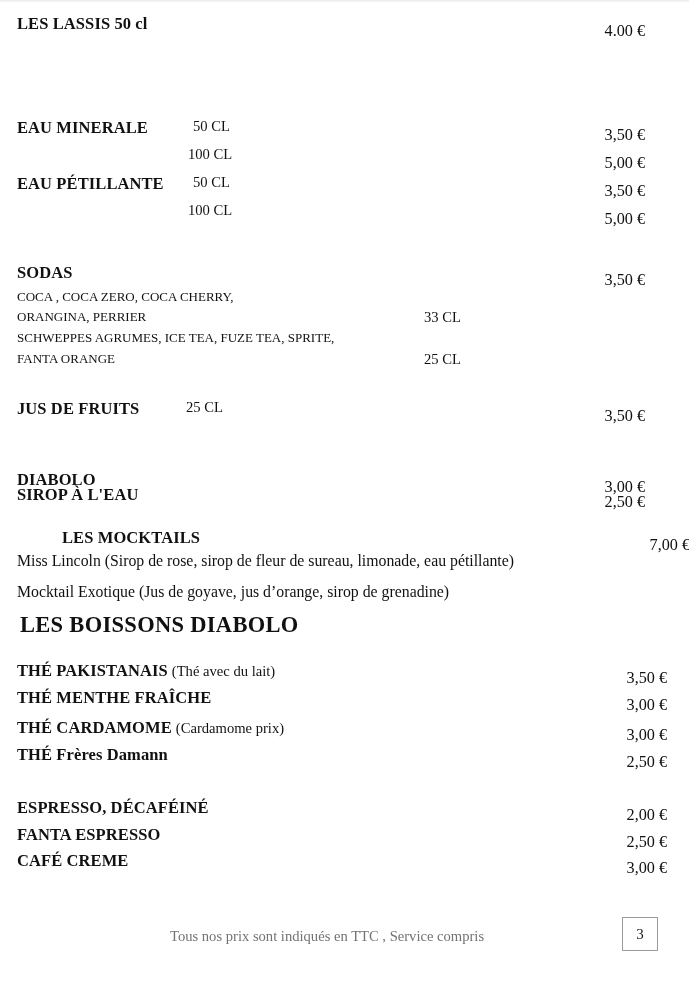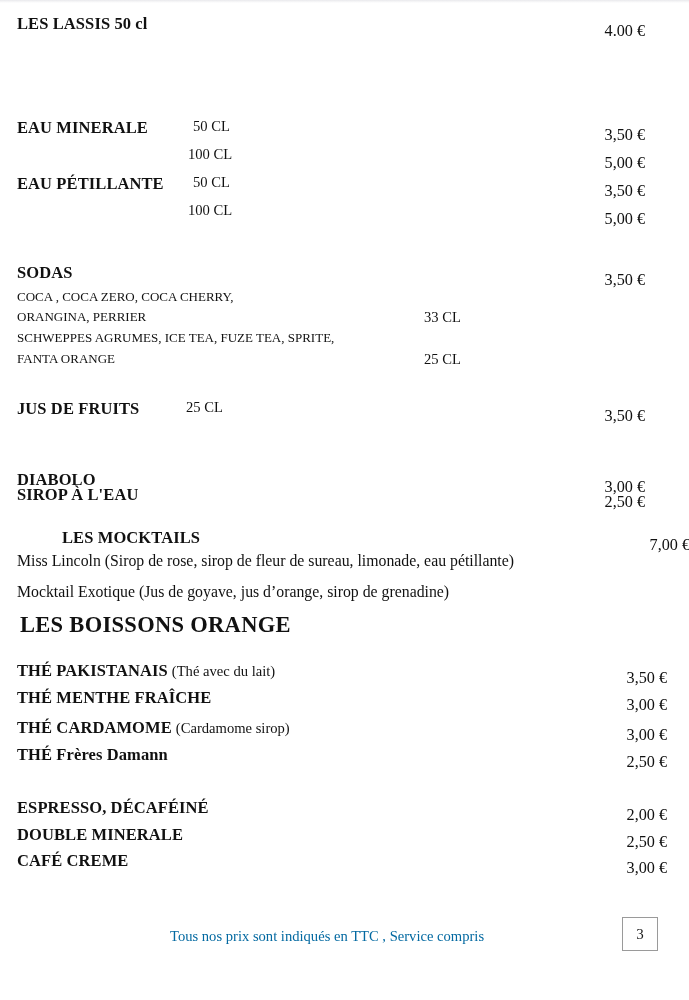--- a/index.html
+++ b/index.html
@@ -104,21 +104,21 @@
   }
 
   
   .footer-note {
     position: absolute;
     left: 170px;
     top: 928px;
     font-size: 14.6px;
     font-weight: normal;
     white-space: nowrap;
-    color: #0369a1;
+    color: #737373;
   }
 
   .page-num-box {
     position: absolute;
     left: 622px;
     top: 917px;
     width: 36px;
     height: 34px;
     border: 1px solid #9a9a9a;
     display: flex;
@@ -210,49 +210,49 @@
   </div>
 
   <div class="row" style="position:absolute; left:0; top:552px;">
     <span class="desc-small" style="font-size:15.8px;">Miss Lincoln (Sirop de rose, sirop de fleur de sureau, limonade, eau pétillante)</span>
   </div>
 
   <div class="row" style="position:absolute; left:0; top:583px;">
     <span class="desc-small" style="font-size:15.8px;">Mocktail Exotique (Jus de goyave, jus d’orange, sirop de grenadine)</span>
   </div>
 
-  <div class="section-head" style="top:612px;">LES BOISSONS ORANGE</div>
+  <div class="section-head" style="top:612px;">LES BOISSONS DIABOLO</div>
 
   <div class="row" style="position:absolute; left:0; top:661px;">
     <span class="name"><span class="bold-caps">THÉ PAKISTANAIS</span> <span class="sub" style="font-size:14.6px;">(Thé avec du lait)</span></span>
     <span class="price col-b">3,50 €</span>
   </div>
 
   <div class="row" style="position:absolute; left:0; top:688px;">
     <span class="name bold-caps">THÉ MENTHE FRAÎCHE</span>
     <span class="price col-b">3,00 €</span>
   </div>
 
   <div class="row" style="position:absolute; left:0; top:718px;">
-    <span class="name"><span class="bold-caps">THÉ CARDAMOME</span> <span class="sub" style="font-size:14.6px;">(Cardamome sirop)</span></span>
+    <span class="name"><span class="bold-caps">THÉ CARDAMOME</span> <span class="sub" style="font-size:14.6px;">(Cardamome prix)</span></span>
     <span class="price col-b">3,00 €</span>
   </div>
 
   <div class="row" style="position:absolute; left:0; top:745px;padding-left:45px;">
     <span class="name bold-caps">THÉ Frères Damann</span>
     <span class="price col-b">2,50 €</span>
   </div>
 
   <div class="row" style="position:absolute; left:0; top:798px;padding-left:22px;">
     <span class="name bold-caps">ESPRESSO, DÉCAFÉINÉ</span>
     <span class="price col-b">2,00 €</span>
   </div>
 
   <div class="row" style="position:absolute; left:0; top:825px;">
-    <span class="name bold-caps">DOUBLE MINERALE</span>
+    <span class="name bold-caps">FANTA ESPRESSO</span>
     <span class="price col-b">2,50 €</span>
   </div>
 
   <div class="row" style="position:absolute; left:0; top:851px;">
     <span class="name bold-caps">CAFÉ CREME</span>
     <span class="price col-b">3,00 €</span>
   </div>
 
   <div class="footer-note">Tous nos prix sont indiqués en TTC , Service compris</div>
 

